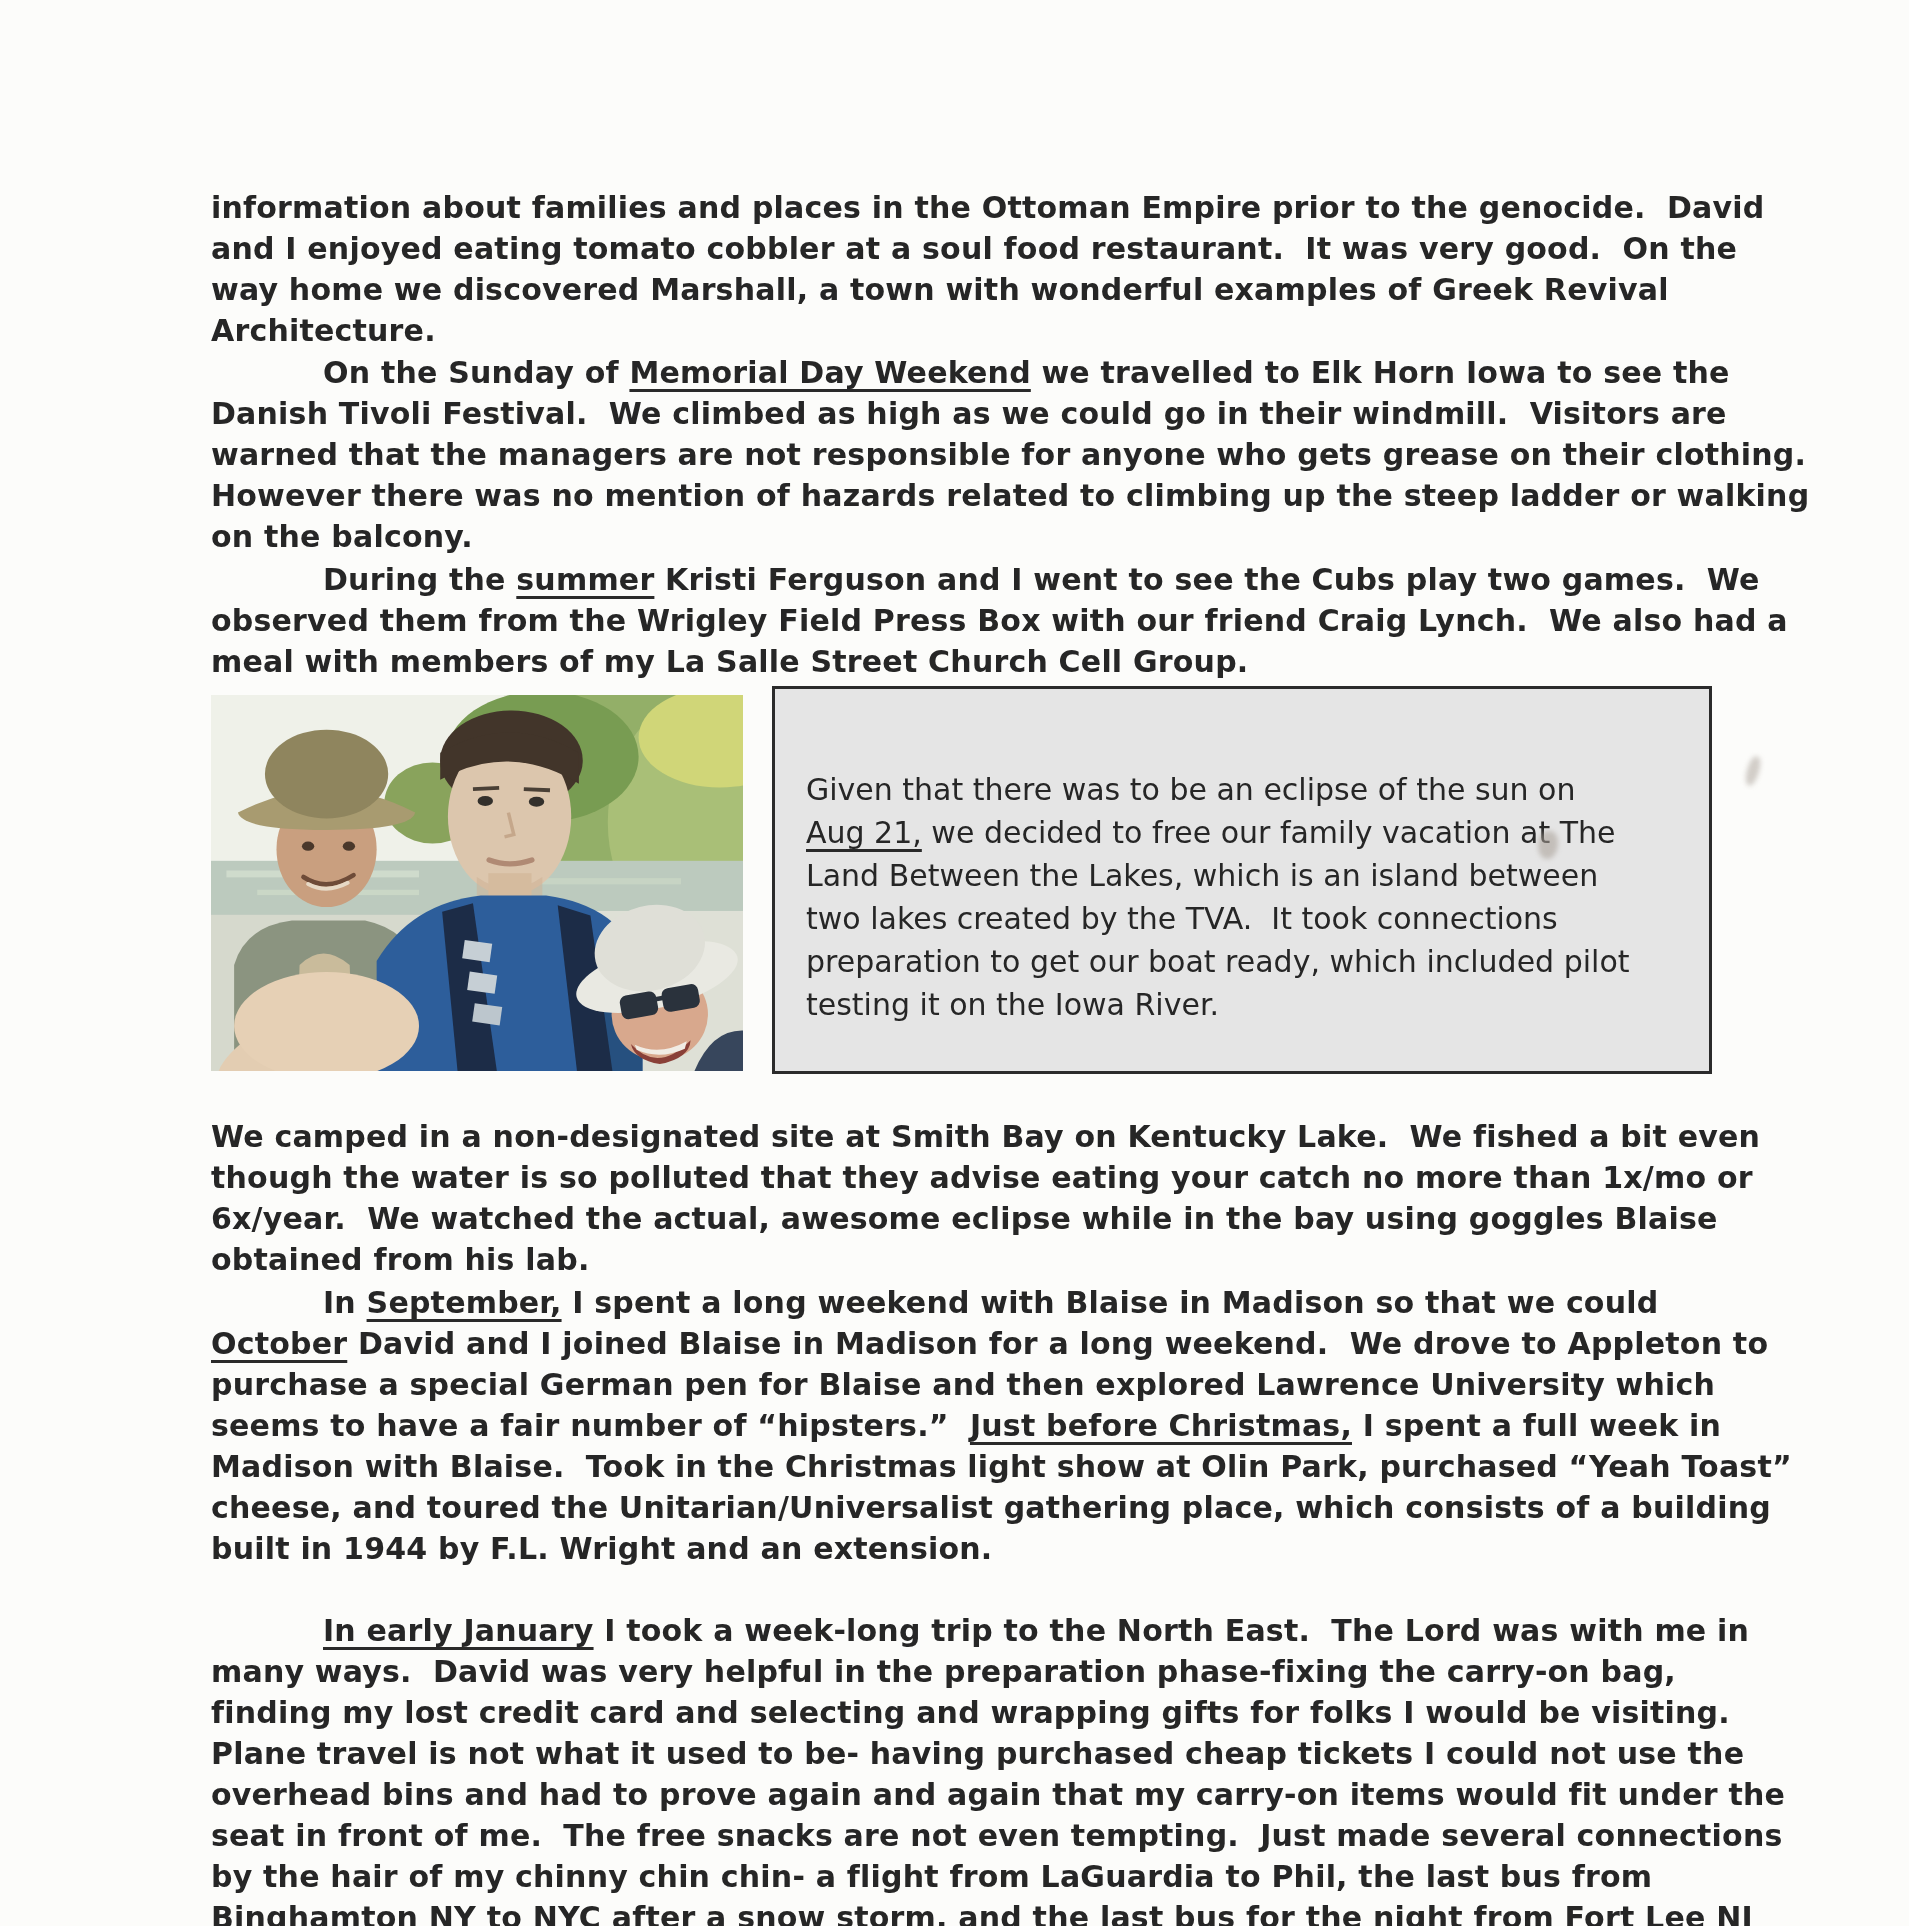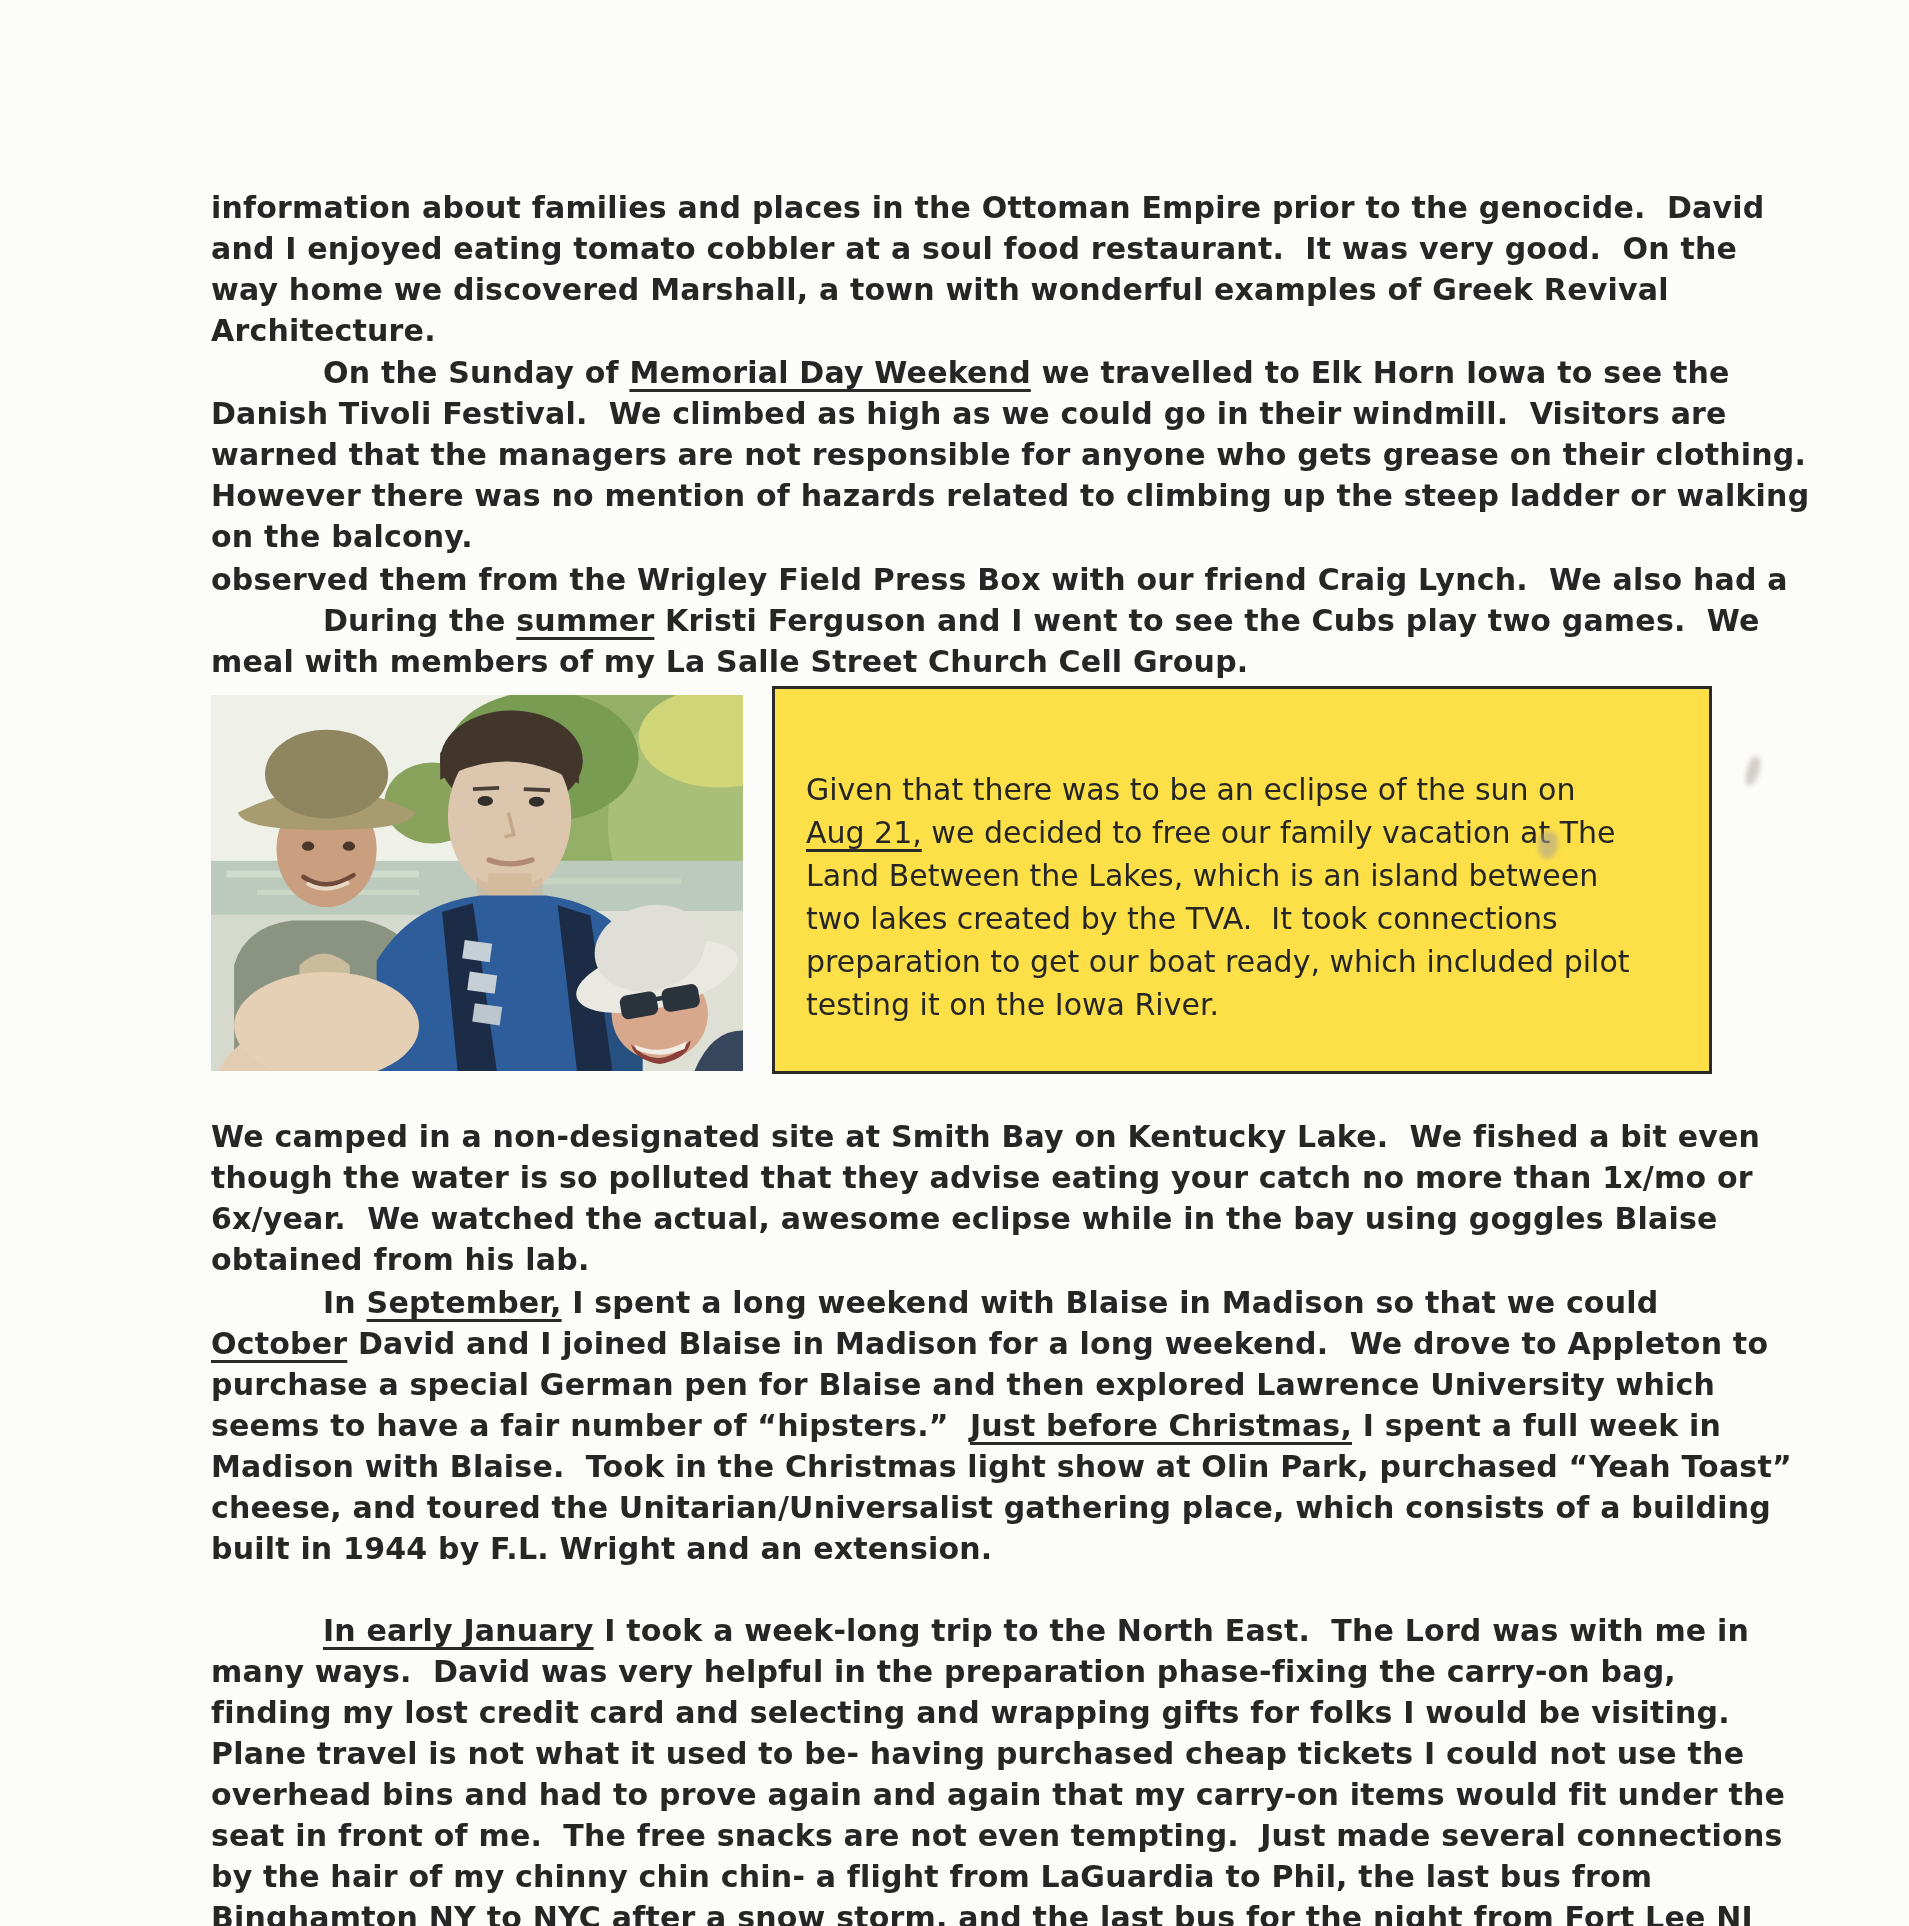--- a/index.html
+++ b/index.html
@@ -30,21 +30,21 @@
   }
   .callout {
     position:absolute;
     left:772px; top:686px;
     width:940px; height:388px;
     box-sizing:border-box;
     border:3.5px solid #2b2b2b;
     padding:79px 15.4px 0 31px;
     font-size:30px;
     line-height:43px;
-    background:#fde047;
+    background:#e5e5e5;
   }
   .callout .ln { height:43px; }
   .photo {
     position:absolute;
     left:211px; top:695px;
     width:532px; height:376px;
     overflow:hidden;
   }
   .smudge {
     position:absolute;
@@ -67,22 +67,22 @@
       <div class="ln"><span>Architecture.</span></div>
     </div>
   <div class="para" style="top:352px">
       <div class="ln ind"><span>On the Sunday of </span><span class="u">Memorial Day Weekend</span><span> we travelled to Elk Horn Iowa to see the</span></div>
       <div class="ln"><span>Danish Tivoli Festival.  We climbed as high as we could go in their windmill.  Visitors are</span></div>
       <div class="ln"><span>warned that the managers are not responsible for anyone who gets grease on their clothing.</span></div>
       <div class="ln"><span>However there was no mention of hazards related to climbing up the steep ladder or walking</span></div>
       <div class="ln"><span>on the balcony.</span></div>
     </div>
   <div class="para" style="top:559px">
+      <div class="ln ind"><span>During the </span><span class="u">summer</span><span> Kristi Ferguson and I went to see the Cubs play two games.  We</span></div>
       <div class="ln"><span>observed them from the Wrigley Field Press Box with our friend Craig Lynch.  We also had a</span></div>
-      <div class="ln ind"><span>During the </span><span class="u">summer</span><span> Kristi Ferguson and I went to see the Cubs play two games.  We</span></div>
       <div class="ln"><span>meal with members of my La Salle Street Church Cell Group.</span></div>
     </div>
 
   <div class="photo">
     <svg viewBox="0 0 1381 975" width="532" height="376" preserveAspectRatio="none">
       <rect width="1381" height="975" fill="#e7ebdd"></rect>
       <rect x="0" y="0" width="760" height="440" fill="#eff1e9"></rect>
       <ellipse cx="1060" cy="210" rx="430" ry="250" fill="#93af68"></ellipse>
       <ellipse cx="1290" cy="330" rx="260" ry="330" fill="#a9bf77"></ellipse>
       <ellipse cx="860" cy="160" rx="250" ry="170" fill="#789c52"></ellipse>

